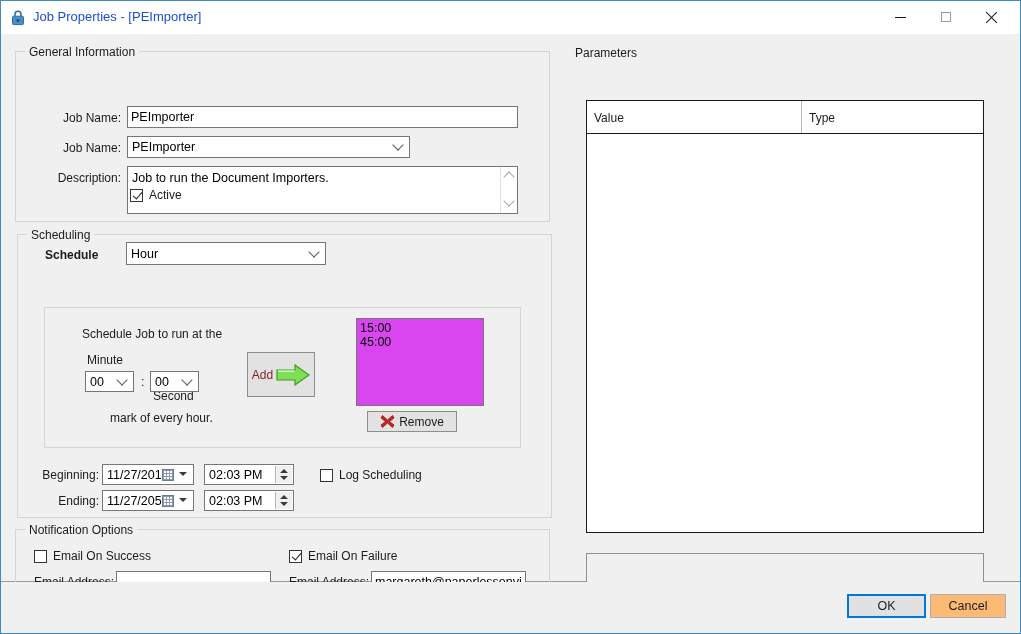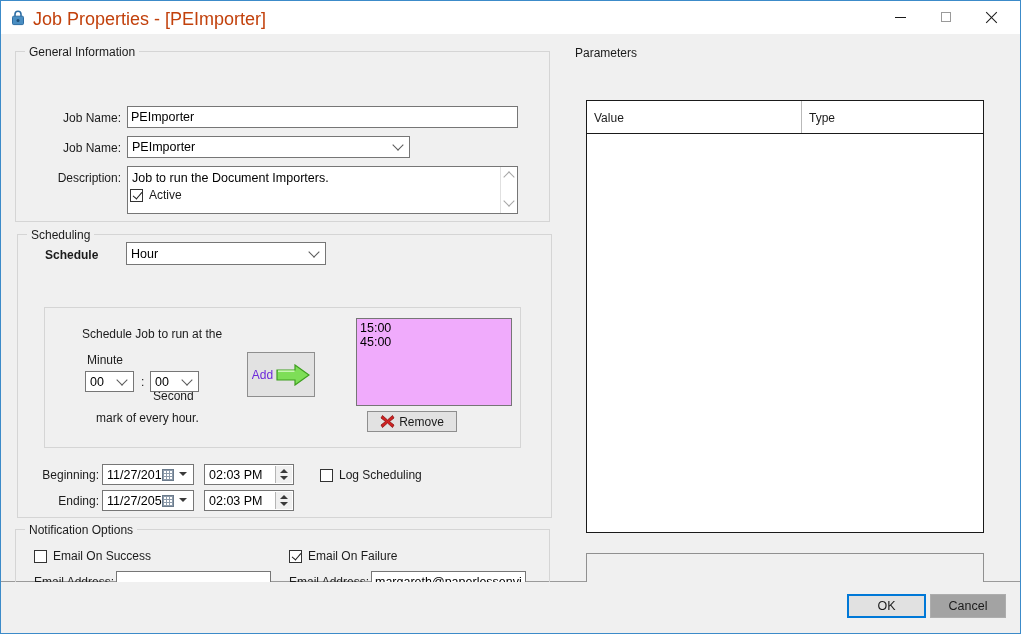--- a/index.html
+++ b/index.html
@@ -27,22 +27,22 @@
     width: 1019px; height: 33px;
     background: #ffffff;
     border-bottom: 1px solid #dddddd;
   }
   .title-lock {
     position: absolute; left: 9px; top: 8px;
     width: 16px; height: 17px;
   }
   .title-text {
     position: absolute; left: 32px; top: 8px;
-    font-size: 18px;
-    color: #c2410c;
+    font-size: 13px;
+    color: #1d4ed8;
     white-space: nowrap;
   }
   .win-btn {
     position: absolute; top: 0;
     width: 46px; height: 32px;
     display: flex; align-items: center; justify-content: center;
     cursor: default;
   }
   .btn-min { left: 876px; }
   .btn-max { left: 922px; }
@@ -198,43 +198,43 @@
   .add-btn {
     position: absolute;
     left: 246px; top: 318px;
     width: 68px; height: 45px;
     box-sizing: border-box;
     border: 1px solid #8e8e8e;
     background: #e2e2e2;
     display: flex; align-items: center; justify-content: center;
     gap: 3px;
     font-size: 12px;
-    color: #6d28d9;
+    color: #7f1d1d;
   }
   .remove-btn {
     position: absolute;
     left: 366px; top: 377px;
     width: 90px; height: 21px;
     box-sizing: border-box;
     border: 1px solid #8e8e8e;
     background: #e2e2e2;
     display: flex; align-items: center; justify-content: center;
     gap: 4px;
     font-size: 12px;
     color: #1b1b1b;
   }
 
   
   .listbox {
     position: absolute;
     left: 355px; top: 284px;
-    width: 156px; height: 88px;
+    width: 128px; height: 88px;
     box-sizing: border-box;
     border: 1px solid #767676;
-    background: #f0abfc;
+    background: #d946ef;
     padding: 2px 0 0 3px;
     overflow: hidden;
   }
   .listbox .li { font-size: 12.5px; color: #000; line-height: 14px; }
 
   
   .datepick {
     position: absolute;
     box-sizing: border-box;
     border: 1px solid #767676;
@@ -324,21 +324,21 @@
     border: 1px solid #909090;
     background: #f0f0f0;
   }
 
   
   .fbtn {
     position: absolute;
     box-sizing: border-box;
     font-size: 12.5px;
     color: #1b1b1b;
-    background: #a3a3a3;
+    background: #fdba74;
     border: 1px solid #adadad;
     display: flex; align-items: center; justify-content: center;
   }
   .fbtn.primary { border: 2px solid #0078d7; background: #e1e1e1; }
   #btn-ok     { left: 846px; top: 593px; width: 79px; height: 24px; }
   #btn-cancel { left: 929px; top: 593px; width: 76px; height: 24px; }
   .bold { font-weight: bold; }
 </style>
 </head>
 <body>
@@ -411,21 +411,21 @@
     <div class="combo" style="left:84px; top:337px; width:49px; height:21px;">
       <span>00</span>
       <span class="chev"></span>
     </div>
     <div class="lbl" style="left:140px; top:341px;">:</div>
     <div class="lbl" style="left:152px; top:319px;margin-top:36px;">Second</div>
     <div class="combo" style="left:149px; top:337px; width:49px; height:21px;">
       <span>00</span>
       <span class="chev"></span>
     </div>
-    <div class="lbl" style="left:95px; top:377px;">mark of every hour.</div>
+    <div class="lbl" style="left:109px; top:377px;">mark of every hour.</div>
 
     <div class="add-btn">
       <span>Add</span>
       <svg width="34" height="22" viewBox="0 0 34 22">
         <path d="M1 6 H19 V1 L33 11 L19 21 V16 H1 Z" fill="#7ede57" stroke="#3e9e20" stroke-width="1.2"></path>
         <path d="M2 7.2 H18.5" stroke="#c9f5b4" stroke-width="1.6" fill="none"></path>
       </svg>
     </div>
 
     <div class="listbox">

